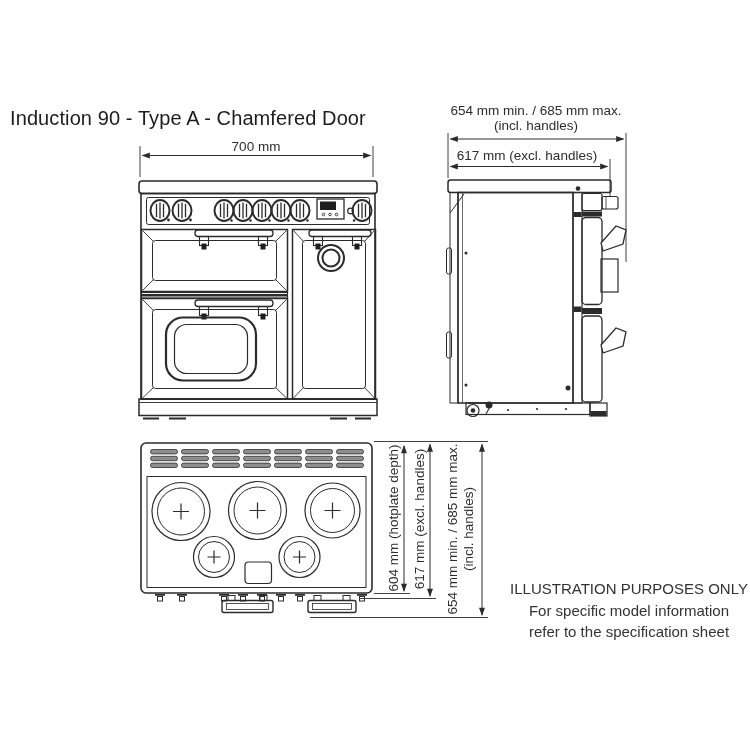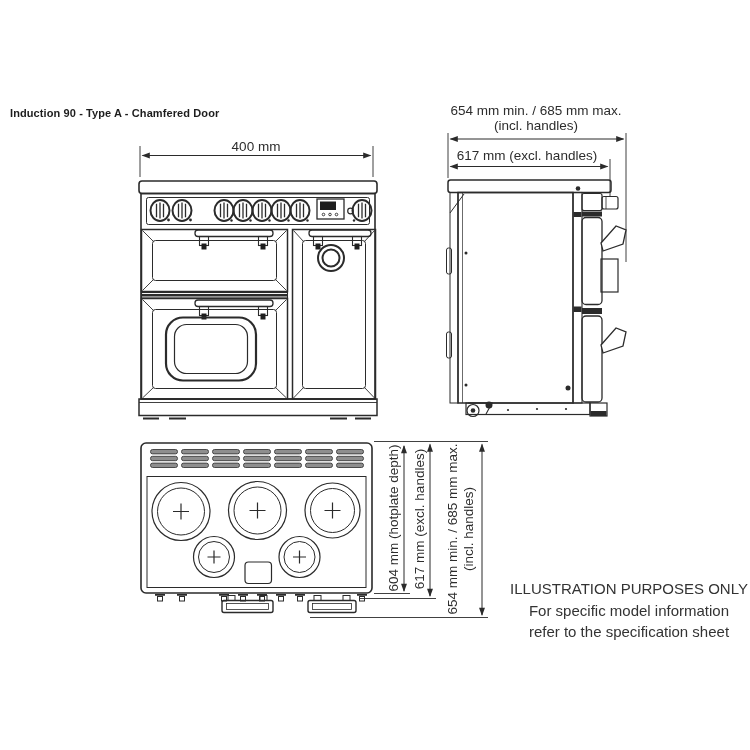--- a/index.html
+++ b/index.html
@@ -2,21 +2,21 @@
 <html><head>
 <meta charset="utf-8">
 <style>
   html,body{margin:0;padding:0;}
   body{
     width:750px;height:750px;position:relative;background:#ffffff;
     font-family:"Liberation Sans", sans-serif;color:#2d2d2d;overflow:hidden;
   }
   .drawing{position:absolute;left:0;top:0;}
   .title{
-    position:absolute;left:10px;top:107px;font-size:11px;font-weight:bold;
+    position:absolute;left:10px;top:107px;font-size:20px;font-weight:normal;
     color:#1d1d1d;letter-spacing:.1px;white-space:nowrap;
   }
   .label{
     position:absolute;font-size:13.5px;color:#2d2d2d;white-space:nowrap;
     transform:translate(-50%,-50%);text-align:center;line-height:15.5px;
   }
   .vlabel{
     position:absolute;font-size:13.5px;color:#2d2d2d;white-space:nowrap;
     transform:translate(-50%,-50%) rotate(-90deg);text-align:center;line-height:16px;
   }
@@ -316,21 +316,21 @@
     <g stroke-width="0.9">
       <path d="M374,441.5 H488 M374,593.5 H410 M360,598.5 H436 M310,617.5 H488"></path>
       <line x1="404" y1="446" x2="404" y2="591" stroke-width="1" marker-start="url(#arr)" marker-end="url(#arr)"></line>
       <line x1="430" y1="444.5" x2="430" y2="596" stroke-width="1" marker-start="url(#arr)" marker-end="url(#arr)"></line>
       <line x1="482" y1="444.5" x2="482" y2="615" stroke-width="1" marker-start="url(#arr)" marker-end="url(#arr)"></line>
     </g>
   </g>
 </svg>
 </div>
 
-<div class="label" style="left:256px;top:147px;">400 mm</div>
+<div class="label" style="left:256px;top:147px;">700 mm</div>
 
 <div class="label" style="left:536px;top:111px;">654 mm min. / 685 mm max.</div>
 <div class="label" style="left:536px;top:126px;">(incl. handles)</div>
 <div class="label" style="left:527px;top:156px;">617 mm (excl. handles)</div>
 
 <div class="vlabel" style="left:394px;top:518px;">604 mm (hotplate depth)</div>
 <div class="vlabel" style="left:420px;top:519px;">617 mm (excl. handles)</div>
 <div class="vlabel" style="left:461px;top:529px;">
   <div>654 mm min. / 685 mm max.</div>
   <div>(incl. handles)</div>

